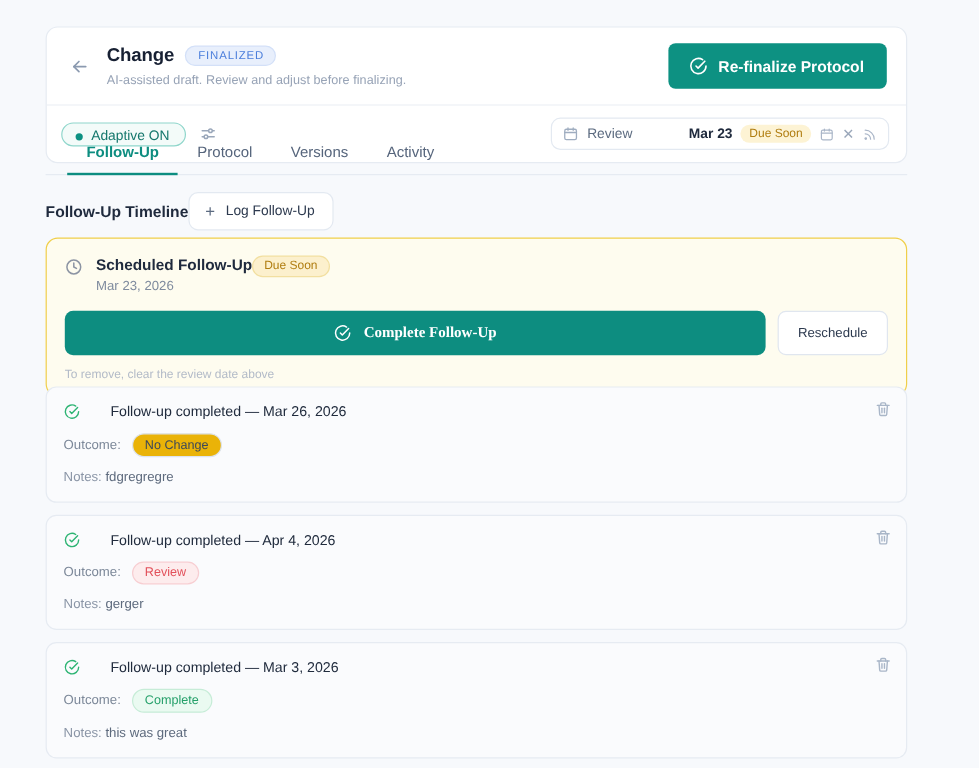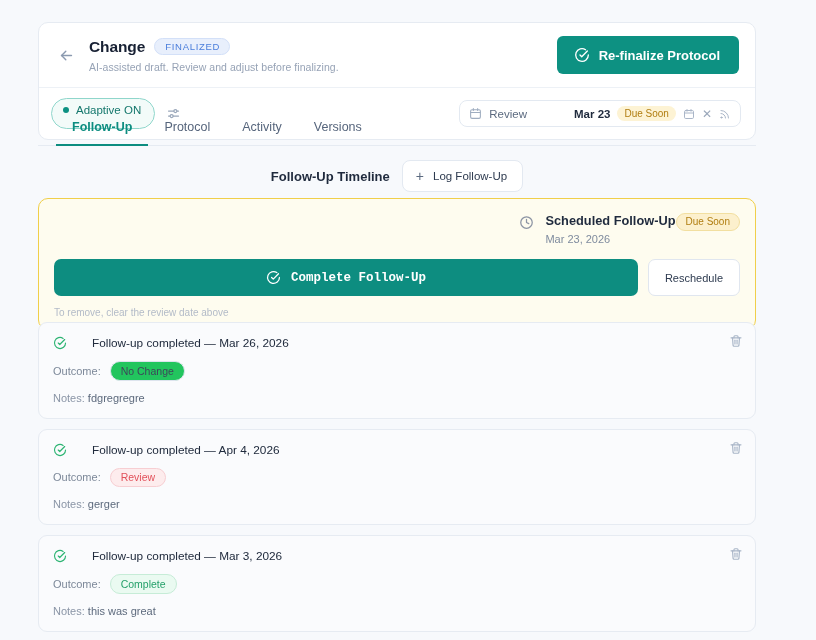--- a/index.html
+++ b/index.html
@@ -57,21 +57,21 @@
 
   .header-bottom {
     display: flex; align-items: center; justify-content: space-between;
     border-top: 1px solid #edf1f6;
     padding: 10px 14px 10px 12px;
   }
   .hb-left { display: flex; align-items: center; gap: 11px; }
   .adaptive-pill {
     display: inline-flex; align-items: center; gap: 7px;
     border: 1px solid #8fd6cb; background: #f3fbf9;
-    border-radius: 999px; padding: 5px 13px 12px 11px;
+    border-radius: 999px; padding: 5px 13px 1px 11px;
     font-size: 11.5px; color: #14776c; cursor: pointer;
   }
   .dot { width: 6px; height: 6px; border-radius: 50%; background: #0d9182; display:block; }
   .sliders-icon { color: #9aa7ba; cursor: pointer; display:flex; }
 
   .review-chip {
     display: inline-flex; align-items: center; gap: 7px;
     border: 1px solid #e3e9f1; background: #ffffff;
     border-radius: 8px; padding: 5px 9px 5px 9px;
     cursor: pointer;
@@ -98,56 +98,56 @@
   .tab {
     font-size: 12.5px; color: #56657c; padding: 7px 16px 10px 16px;
     cursor: pointer; border-bottom: 2px solid transparent;
     margin-bottom: -1px; white-space: nowrap;
   }
   .tab.active { color: #0d8d80; font-weight: bold; border-bottom-color: #0d8d80; }
 
   
   .section-head {
     position: absolute; left: 38px; top: 160px; width: 718px;
-    display: flex; align-items: center; justify-content: center; gap: 12px;
+    display: flex; align-items: center; justify-content: flex-start;
   }
   .section-title { font-size: 13px; font-weight: bold; color: #1f2a3d; }
   .ghost-btn {
     display: inline-flex; align-items: center; gap: 9px;
     background: #ffffff; border: 1px solid #e3e9f1; border-radius: 8px;
     padding: 8px 15px 8px 13px; font-size: 11.5px; color: #2d3a4f;
     font-family: "Liberation Sans", sans-serif; cursor: pointer;
   }
   .plus-glyph { font-size: 14px; color: #5b6a80; line-height: 1; }
 
   
   .sched-card {
     position: absolute; left: 38px; top: 198px; width: 718px;
     background: #fefcef;
     border: 1.5px solid #f0cf4a;
     border-radius: 10px;
     padding: 14px 15px 11px 15px;
   }
-  .sched-top { display: flex; align-items: flex-start; justify-content: flex-end; }
+  .sched-top { display: flex; align-items: flex-start; justify-content: flex-start; }
   .sched-left { display: flex; align-items: flex-start; gap: 11px; }
   .clock-ico { color: #8c94a3; margin-top: 2px; display: flex; }
   .sched-name { font-size: 12.8px; font-weight: bold; color: #1f2a3d; }
   .sched-date { margin-top: 5px; font-size: 11px; color: #7f8b9e; }
   .sched-badge {
     font-size: 10px; color: #b07d10; background: #fcf0cd;
     border: 1px solid #f2dfa0;
     border-radius: 999px; padding: 3px 9px; line-height: 1; white-space: nowrap;
   }
   .sched-actions { display: flex; gap: 10px; margin-top: 14px; }
   .complete-btn {
     flex: 1 1 auto;
     display: inline-flex; align-items: center; justify-content: center; gap: 10px;
     background: #0d8d80; color: #ffffff; border: none; border-radius: 7px;
     padding: 11px 10px; font-size: 12.5px; font-weight: bold;
-    font-family: Liberation Mono, monospace; cursor: pointer;
+    font-family: Liberation Serif, serif; cursor: pointer;
   }
   .resched-btn {
     flex: 0 0 auto;
     background: #ffffff; border: 1px solid #e0e6ef; border-radius: 7px;
     padding: 11px 16px; font-size: 11px; color: #2d3a4f;
     font-family: "Liberation Sans", sans-serif; cursor: pointer;
   }
   .sched-hint { margin-top: 11px; font-size: 10px; color: #b3bbc8; }
 
   
@@ -158,21 +158,21 @@
   }
   .entry-head { display: flex; align-items: center; gap: 25px; }
   .check-ico { color: #2db473; display: flex; }
   .entry-title { font-size: 11.8px; color: #202b3d; }
   .entry-row { display: flex; align-items: center; gap: 9px; margin-top: 11px; }
   .entry-label { font-size: 11px; color: #7c8899; }
   .outcome-pill {
     font-size: 10.5px; border-radius: 999px; padding: 3.5px 10px; line-height: 1;
     border: 1px solid transparent; white-space: nowrap;
   }
-  .outcome-nochange { color: #3c4859; background: #22c55e; border-color: #dde4ee; text-align: center; }
+  .outcome-nochange { color: #3c4859; background: #eab308; border-color: #dde4ee; text-align: center; }
   .outcome-worse { color: #e2505a; background: #fdeced; border-color: #f7ced2; }
   .outcome-improved { color: #25a06a; background: #eafaf1; border-color: #c6ecd7; }
   .entry-notes { margin-top: 11px; font-size: 11px; color: #5d6a7d; }
   .entry-notes .nlabel { color: #8a95a6; }
   .trash-btn {
     position: absolute; right: 12px; top: 11px;
     color: #a9b6c8; cursor: pointer; display: flex;
   }
 </style>
 </head>
@@ -253,22 +253,22 @@
             <circle cx="5" cy="19" r="1.2" fill="currentColor"></circle>
           </svg>
         </span>
       </div>
     </div>
   </div>
 
   <div class="tabs">
     <div class="tab active">Follow-Up</div>
     <div class="tab">Protocol</div>
+    <div class="tab">Versions</div>
     <div class="tab">Activity</div>
-    <div class="tab">Versions</div>
   </div>
 
   <div class="section-head">
     <div class="section-title">Follow-Up Timeline</div>
     <button class="ghost-btn">
       <span class="plus-glyph">+</span>
       <span>Log Follow-Up</span>
     </button>
   </div>
 

